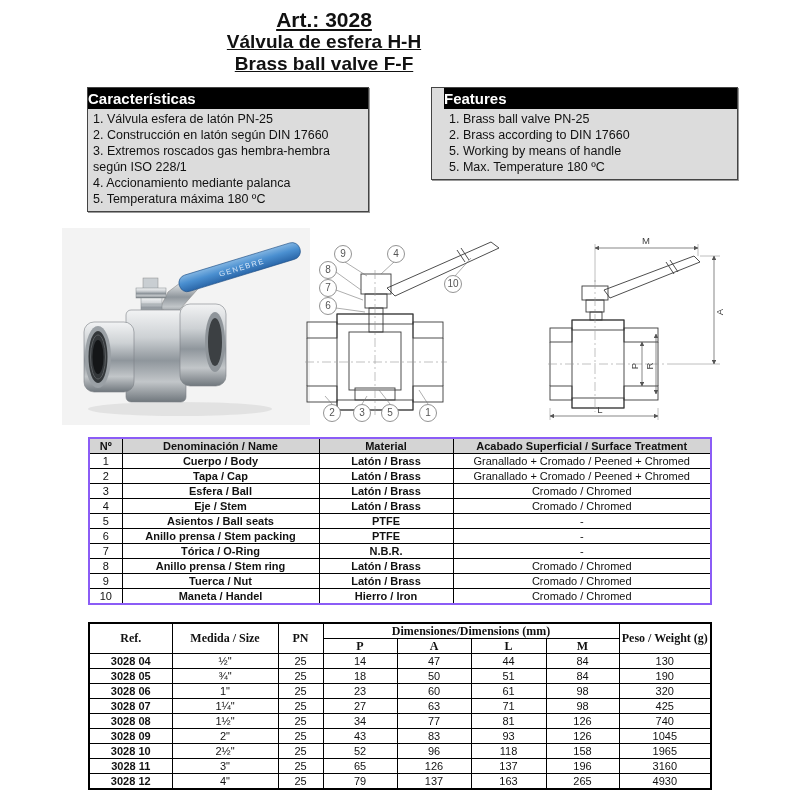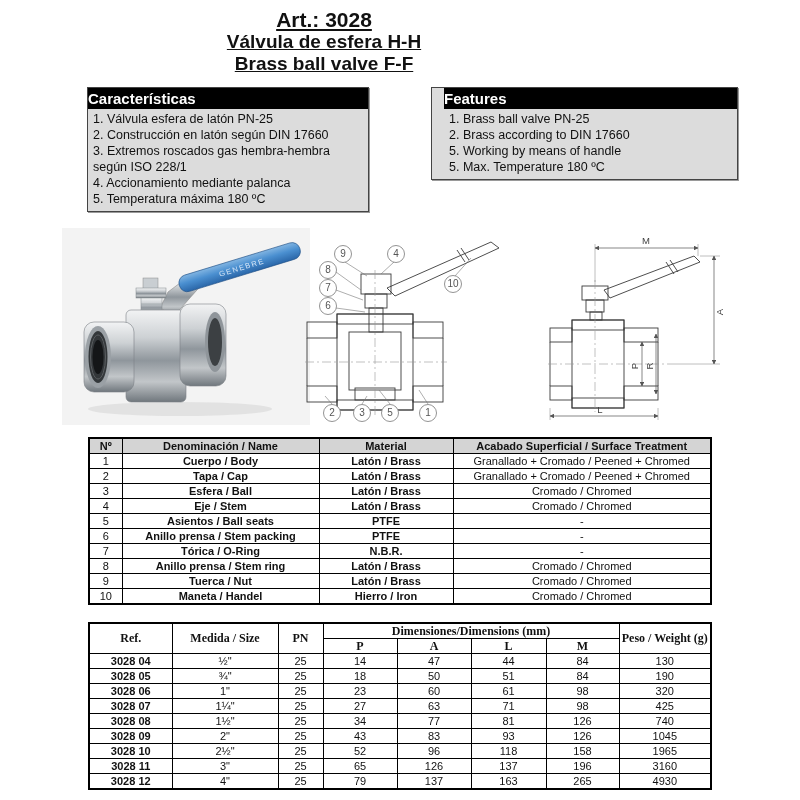--- a/index.html
+++ b/index.html
@@ -39,21 +39,21 @@
   .dim{stroke:#555;stroke-width:0.7;fill:none;}
   .dimext{stroke:#888;stroke-width:0.55;fill:none;}
   .dimtext{font-size:9.5px;fill:#444;text-anchor:middle;
            font-family:"Liberation Sans",sans-serif;}
 
   
   table{position:absolute;left:88px;border-collapse:collapse;table-layout:fixed;
         width:622px;background:#fff;}
   td,th{border:1px solid #000;text-align:center;vertical-align:middle;
         padding:0 2px;overflow:hidden;white-space:nowrap;}
-  .components{top:437px;border:2px solid #000000;font-size:11px;}
+  .components{top:437px;border:2px solid #8b5cf6;font-size:11px;}
   .components th{background:#d4d4d4;font-weight:bold;height:14px;line-height:13px;}
   .components td{height:14px;line-height:13px;}
   .components td:nth-child(2),.components td:nth-child(3){font-weight:bold;}
   .dims{top:622px;border:2px solid #000;font-size:11px;}
   .dims th{background:#fff;font-family:"Liberation Serif",serif;font-weight:bold;
            font-size:12px;height:14px;line-height:13px;}
   .dims td{height:14px;line-height:13px;}
   .dims td:first-child{font-weight:bold;}
 </style>
 </head>

